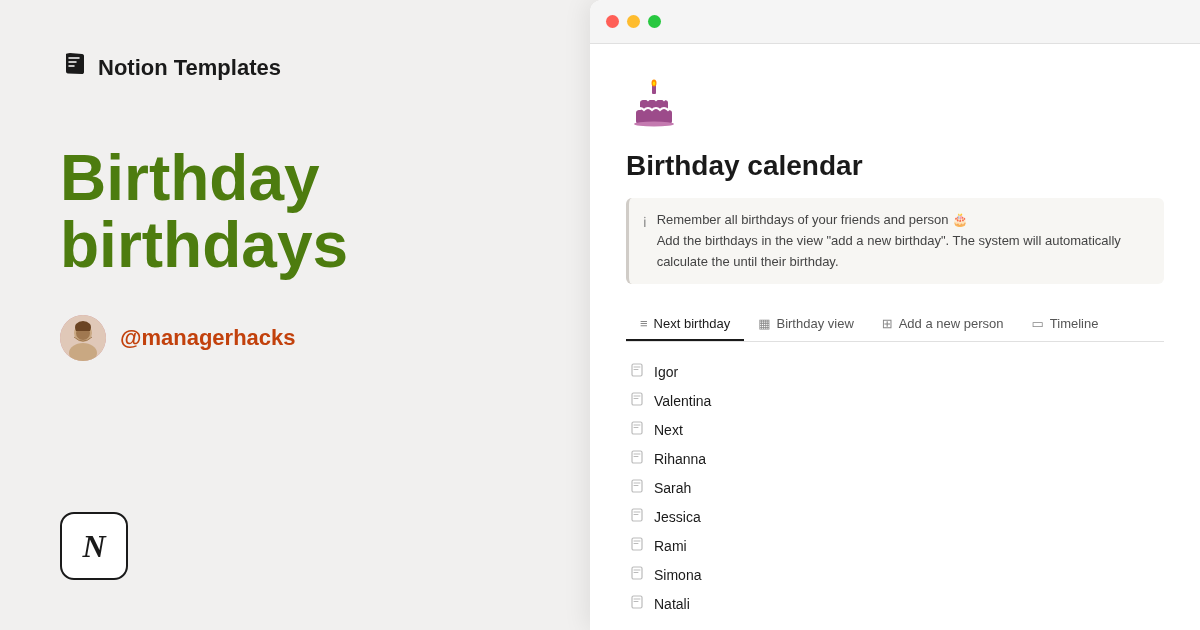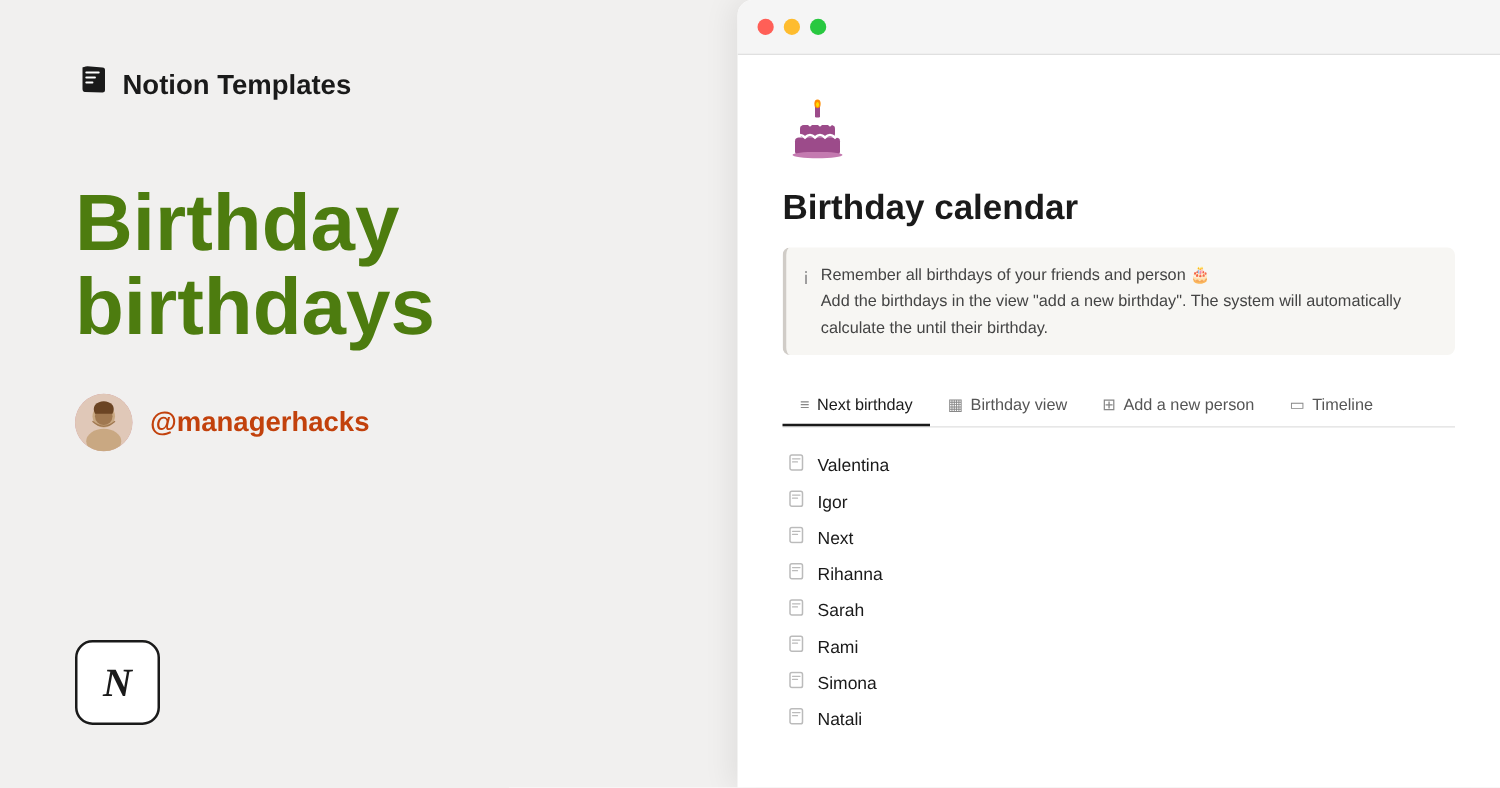--- a/index.html
+++ b/index.html
@@ -329,38 +329,38 @@
     </div>
 
     <div class="list-items">
     <div class="list-item">
       <span class="list-item-icon">
         <svg width="14" height="14" viewBox="0 0 14 14">
           <rect x="2" y="1" width="10" height="12" rx="1.5" fill="none" stroke="#bbb" stroke-width="1.2"></rect>
           <path d="M4 4h6M4 6.5h4" stroke="#bbb" stroke-width="1" stroke-linecap="round"></path>
         </svg>
       </span>
+      <span>Igor</span>
+    </div>
+        <div class="list-item">
+      <span class="list-item-icon">
+        <svg width="14" height="14" viewBox="0 0 14 14">
+          <rect x="2" y="1" width="10" height="12" rx="1.5" fill="none" stroke="#bbb" stroke-width="1.2"></rect>
+          <path d="M4 4h6M4 6.5h4" stroke="#bbb" stroke-width="1" stroke-linecap="round"></path>
+        </svg>
+      </span>
       <span>Valentina</span>
     </div>
         <div class="list-item">
       <span class="list-item-icon">
         <svg width="14" height="14" viewBox="0 0 14 14">
           <rect x="2" y="1" width="10" height="12" rx="1.5" fill="none" stroke="#bbb" stroke-width="1.2"></rect>
           <path d="M4 4h6M4 6.5h4" stroke="#bbb" stroke-width="1" stroke-linecap="round"></path>
         </svg>
       </span>
-      <span>Igor</span>
-    </div>
-        <div class="list-item">
-      <span class="list-item-icon">
-        <svg width="14" height="14" viewBox="0 0 14 14">
-          <rect x="2" y="1" width="10" height="12" rx="1.5" fill="none" stroke="#bbb" stroke-width="1.2"></rect>
-          <path d="M4 4h6M4 6.5h4" stroke="#bbb" stroke-width="1" stroke-linecap="round"></path>
-        </svg>
-      </span>
       <span>Next</span>
     </div>
         <div class="list-item">
       <span class="list-item-icon">
         <svg width="14" height="14" viewBox="0 0 14 14">
           <rect x="2" y="1" width="10" height="12" rx="1.5" fill="none" stroke="#bbb" stroke-width="1.2"></rect>
           <path d="M4 4h6M4 6.5h4" stroke="#bbb" stroke-width="1" stroke-linecap="round"></path>
         </svg>
       </span>
       <span>Rihanna</span>
@@ -374,20 +374,29 @@
       </span>
       <span>Sarah</span>
     </div>
         <div class="list-item">
       <span class="list-item-icon">
         <svg width="14" height="14" viewBox="0 0 14 14">
           <rect x="2" y="1" width="10" height="12" rx="1.5" fill="none" stroke="#bbb" stroke-width="1.2"></rect>
           <path d="M4 4h6M4 6.5h4" stroke="#bbb" stroke-width="1" stroke-linecap="round"></path>
         </svg>
       </span>
+      <span>Jessica</span>
+    </div>
+        <div class="list-item">
+      <span class="list-item-icon">
+        <svg width="14" height="14" viewBox="0 0 14 14">
+          <rect x="2" y="1" width="10" height="12" rx="1.5" fill="none" stroke="#bbb" stroke-width="1.2"></rect>
+          <path d="M4 4h6M4 6.5h4" stroke="#bbb" stroke-width="1" stroke-linecap="round"></path>
+        </svg>
+      </span>
       <span>Rami</span>
     </div>
         <div class="list-item">
       <span class="list-item-icon">
         <svg width="14" height="14" viewBox="0 0 14 14">
           <rect x="2" y="1" width="10" height="12" rx="1.5" fill="none" stroke="#bbb" stroke-width="1.2"></rect>
           <path d="M4 4h6M4 6.5h4" stroke="#bbb" stroke-width="1" stroke-linecap="round"></path>
         </svg>
       </span>
       <span>Simona</span>

